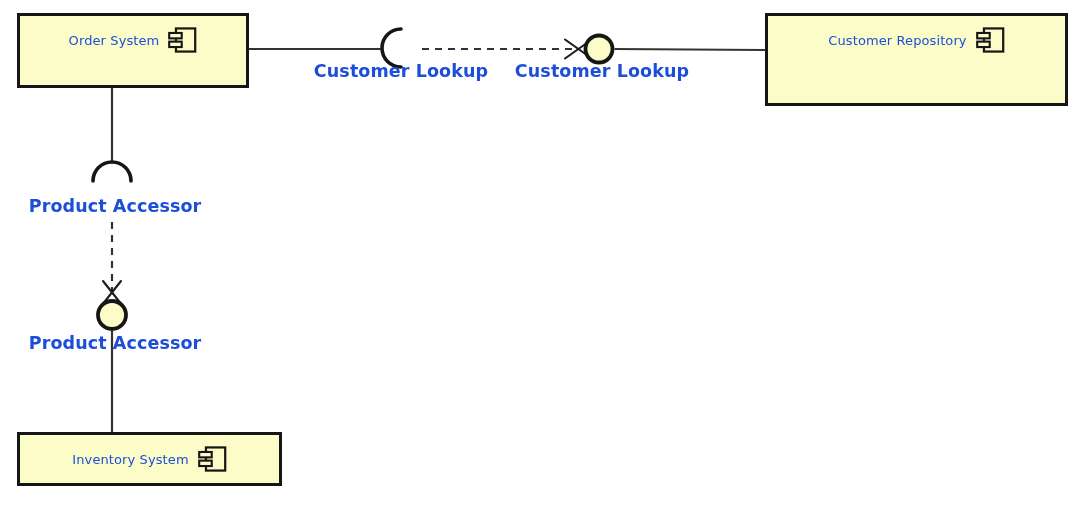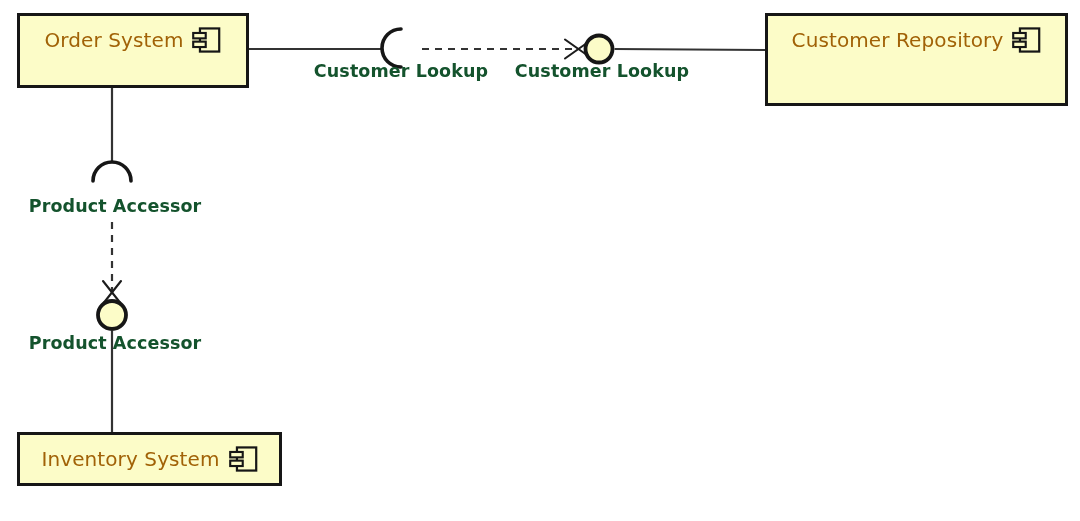--- a/index.html
+++ b/index.html
@@ -26,31 +26,31 @@
     align-items:center;
     gap:9px;
     padding:0;
   }
   .component .row{
     display:flex;align-items:center;gap:9px;
     position:absolute;left:0;right:0;top:9px;height:30px;
     justify-content:center;
   }
   .component-label{
-    font-size:20px;color:#a16207;white-space:nowrap;letter-spacing:0.1px;
+    font-size:13px;color:#1d4ed8;white-space:nowrap;letter-spacing:0.1px;
   }
   .cicon{flex:0 0 auto;}
   .cicon .outline{fill:none;stroke:#161616;stroke-width:2.3;}
   .cicon .tab{stroke:#161616;stroke-width:2.2;}
   .iface-label{
     position:absolute;
     transform:translateX(-50%);
     font-size:17.5px;
     font-weight:700;
-    color:#14532d;
+    color:#1d4ed8;
     white-space:nowrap;
     letter-spacing:0.1px;
   }
 </style>
 </head>
 <body>
 
 <div class="canvas">
 
   <svg class="wires" viewBox="0 0 1080 521" xmlns="http://www.w3.org/2000/svg">

